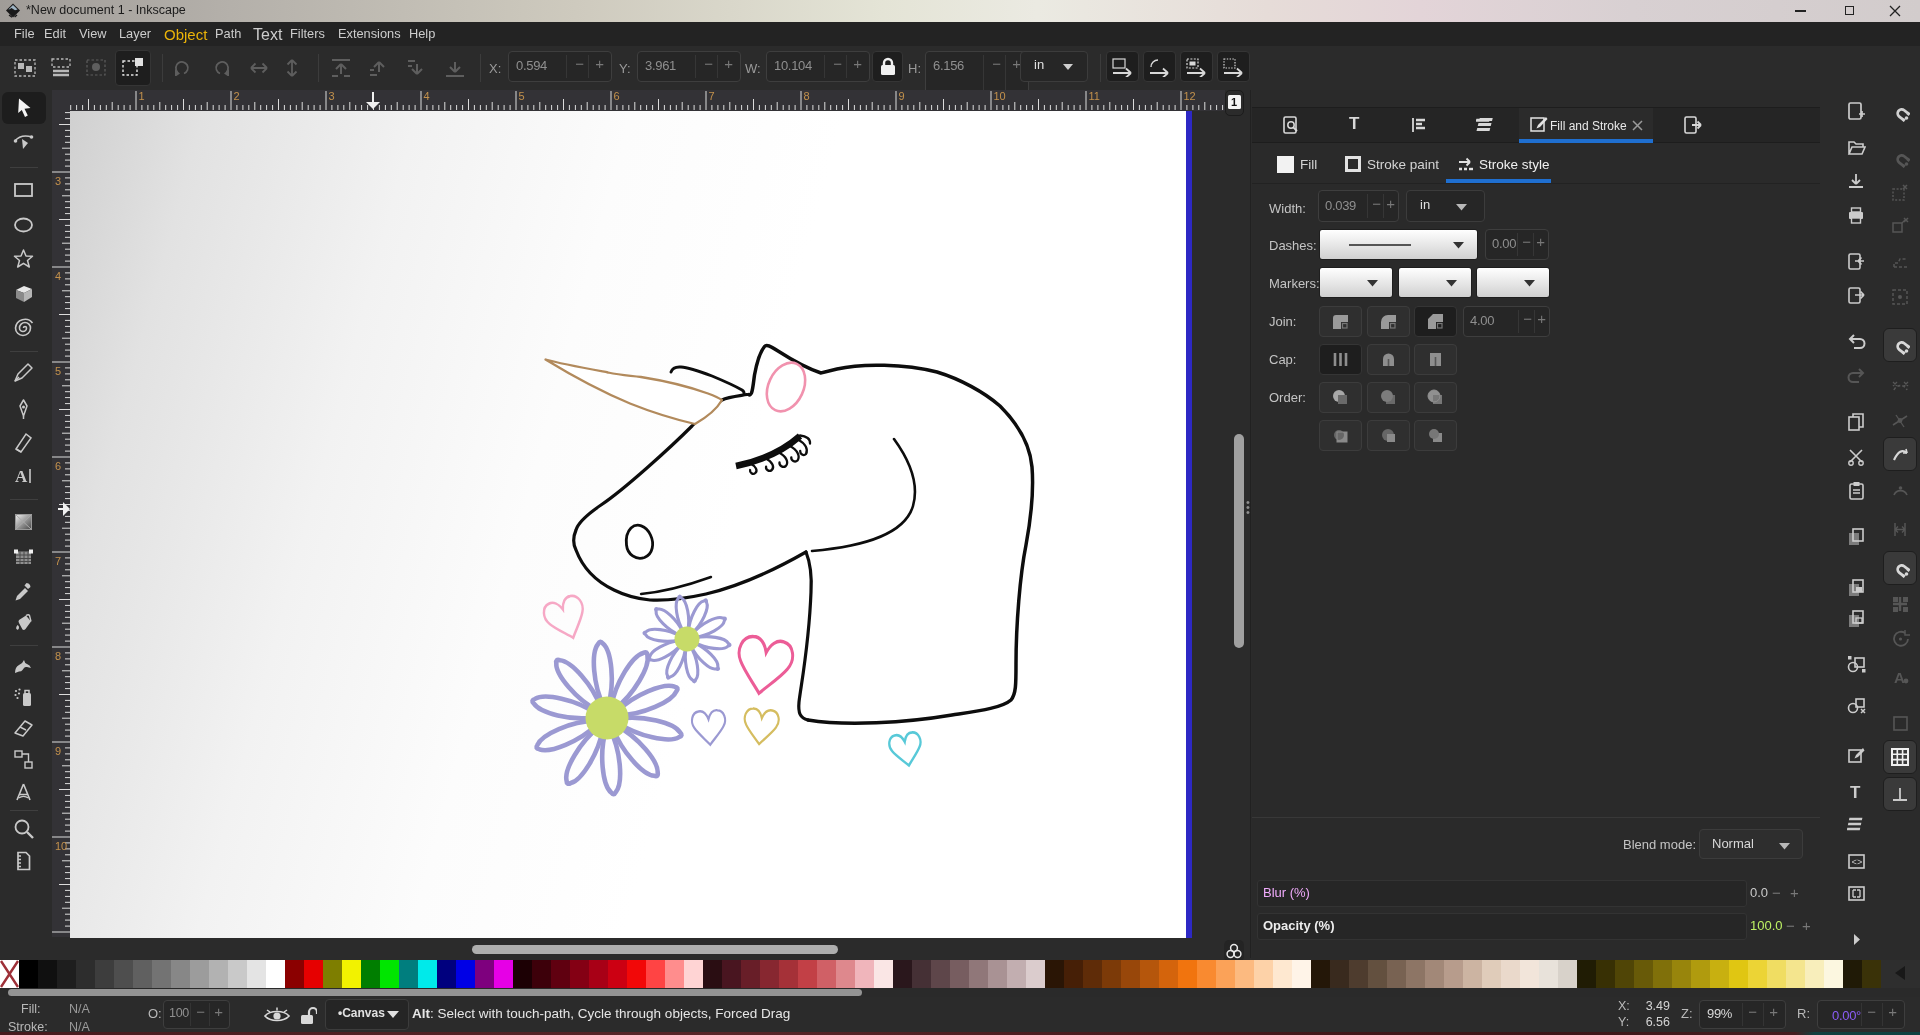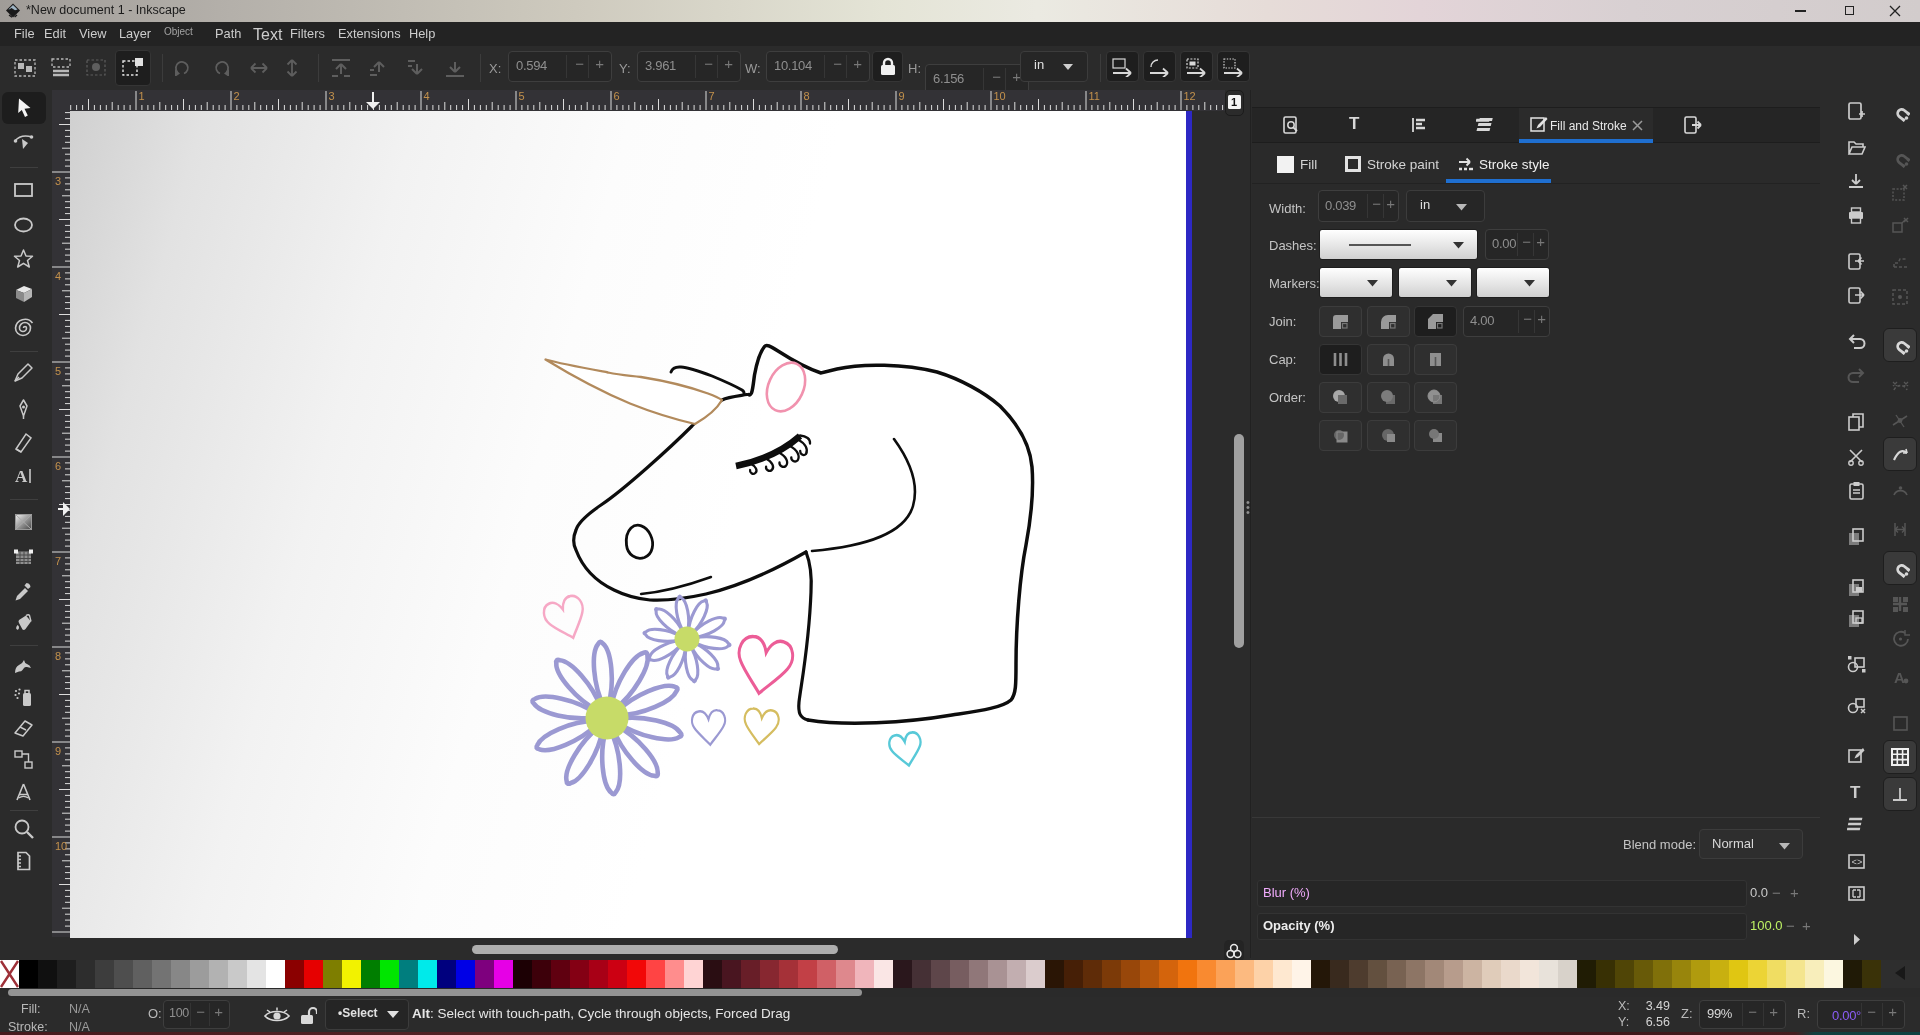--- a/index.html
+++ b/index.html
@@ -11,21 +11,21 @@
     <div class="abs" style="left:1845px;top:6px;width:9px;height:9px;border:1.4px solid #222"></div>
     <svg width="12" height="12" viewBox="0 0 12 12" style="position:absolute;left:1889px;top:5px;">
       <path d="M1 1 L11 11 M11 1 L1 11" stroke="#222" stroke-width="1.3"></path>
     </svg>
   </div>
 <div class="abs" style="left:0;top:22px;width:1920px;height:24px;background:#232323">
     <div class="abs" style="left:14px;top:4px;font-size:12.8px;color:#cdcdcd">File</div>
     <div class="abs" style="left:44px;top:4px;font-size:12.8px;color:#cdcdcd">Edit</div>
     <div class="abs" style="left:79px;top:4px;font-size:12.8px;color:#cdcdcd">View</div>
     <div class="abs" style="left:119px;top:4px;font-size:12.8px;color:#cdcdcd">Layer</div>
-    <div class="abs" style="left:164px;top:4px;font-size:10px;color:#a3a3a3">Object</div>
+    <div class="abs" style="left:164px;top:4px;font-size:15px;color:#eab308">Object</div>
     <div class="abs" style="left:215px;top:4px;font-size:12.8px;color:#cdcdcd">Path</div>
     <div class="abs" style="left:253px;top:4px;font-size:16px;color:#cdcdcd">Text</div>
     <div class="abs" style="left:290px;top:4px;font-size:12.8px;color:#cdcdcd">Filters</div>
     <div class="abs" style="left:338px;top:4px;font-size:12.8px;color:#cdcdcd">Extensions</div>
     <div class="abs" style="left:409px;top:4px;font-size:12.8px;color:#cdcdcd">Help</div>
   </div>
 <div class="abs" style="left:0;top:46px;width:1920px;height:44px;background:#2b2b2b">
     <svg width="22" height="18" viewBox="0 0 22 18" style="position:absolute;left:14px;top:13px;">
       <rect x="1" y="1" width="20" height="16" fill="none" stroke="#b8b8b8" stroke-width="1.3" stroke-dasharray="2.5 2"></rect>
       <rect x="4" y="4" width="6" height="6" fill="#b8b8b8"></rect>
@@ -101,21 +101,21 @@
       <span class="m" style="right:7px;top:3px">+</span>
       <span style="position:absolute;right:44px;top:3px;bottom:3px;width:1px;background:#363636"></span>
       <span style="position:absolute;right:22px;top:3px;bottom:3px;width:1px;background:#363636"></span>
     </div>
     <div class="pbtn on" style="left:872px;top:5px;width:31px;height:31px"></div>
     <svg width="16" height="19" viewBox="0 0 16 19" style="position:absolute;left:880px;top:11px;">
       <rect x="1" y="8" width="14" height="10" rx="1.5" fill="#f0f0f0"></rect>
       <path d="M4 8 V6 a4 4 0 0 1 8 0 V8" fill="none" stroke="#f0f0f0" stroke-width="2.4"></path>
     </svg>
     <div class="lbl abs" style="left:908px;top:15px;color:#9a9a9a">H:</div>
-    <div class="spin" style="left:925px;top:18px;width:104px;height:43px">
+    <div class="spin" style="left:925px;top:5px;width:104px;height:43px">
       <span class="v">6.156</span>
       <span class="m" style="right:27px;top:3px">−</span>
       <span class="m" style="right:7px;top:3px">+</span>
       <span style="position:absolute;right:44px;top:3px;bottom:3px;width:1px;background:#363636"></span>
       <span style="position:absolute;right:22px;top:3px;bottom:3px;width:1px;background:#363636"></span>
     </div>
     <div class="pbtn" style="left:1020px;top:5px;width:68px;height:31px;background:#262626"></div>
     <div class="abs" style="left:1034px;top:11px;font-size:13px;color:#e0e0e0">in</div>
     <svg width="12" height="8" viewBox="0 0 12 8" style="position:absolute;left:1062px;top:17px;">
       <path d="M1 1 L6 7 L11 1 Z" fill="#cfcfcf"></path>
@@ -850,21 +850,21 @@
     <svg width="30" height="20" viewBox="0 0 30 20" style="position:absolute;left:262px;top:9px;">
       <path d="M3 10 C8 4 22 4 27 10 C22 16 8 16 3 10 Z" fill="none" stroke="#d8d8d8" stroke-width="1.7"></path>
       <circle cx="15" cy="10" r="3.6" fill="#d8d8d8"></circle>
       <path d="M5 4 l3 2 M25 4 l-3 2 M15 1.5 l0 3" stroke="#d8d8d8" stroke-width="1.5"></path>
     </svg>
     <svg width="18" height="21" viewBox="0 0 18 21" style="position:absolute;left:299px;top:8px;">
       <rect x="2" y="10" width="12" height="9" rx="1.5" fill="#d8d8d8"></rect>
       <path d="M10 10 V7 a4 4 0 0 1 8 0 V9" fill="none" stroke="#d8d8d8" stroke-width="2.2"></path>
     </svg>
     <div class="pbtn" style="left:325px;top:2px;width:84px;height:31px;background:#252525"></div>
-    <div class="abs" style="left:338px;top:9px;color:#e0e0e0;font-size:12px;font-weight:bold">•Select</div>
+    <div class="abs" style="left:338px;top:9px;color:#e0e0e0;font-size:12px;font-weight:bold">•Canvas</div>
     <svg width="14" height="9" viewBox="0 0 14 9" style="position:absolute;left:386px;top:13px;">
       <path d="M1 1 L7 8 L13 1 Z" fill="#e0e0e0"></path>
     </svg>
     <div class="abs" style="left:412px;top:9px;color:#e6e6e6;font-size:13.5px"><b>Alt</b>: Select with touch-path, Cycle through objects, Forced Drag</div>
     <div class="abs" style="left:1618px;top:2px;color:#b9b9b9;font-size:12.5px">X:</div>
     <div class="abs" style="left:1618px;top:18px;color:#b9b9b9;font-size:12.5px">Y:</div>
     <div class="abs" style="left:1640px;top:2px;color:#d4d4d4;font-size:12.5px;width:30px;text-align:right">3.49</div>
     <div class="abs" style="left:1640px;top:18px;color:#d4d4d4;font-size:12.5px;width:30px;text-align:right">6.56</div>
     <div class="abs" style="left:1681px;top:9px;color:#b9b9b9;font-size:13px">Z:</div>
     <div class="spin" style="left:1699px;top:3px;width:87px;height:29px">

